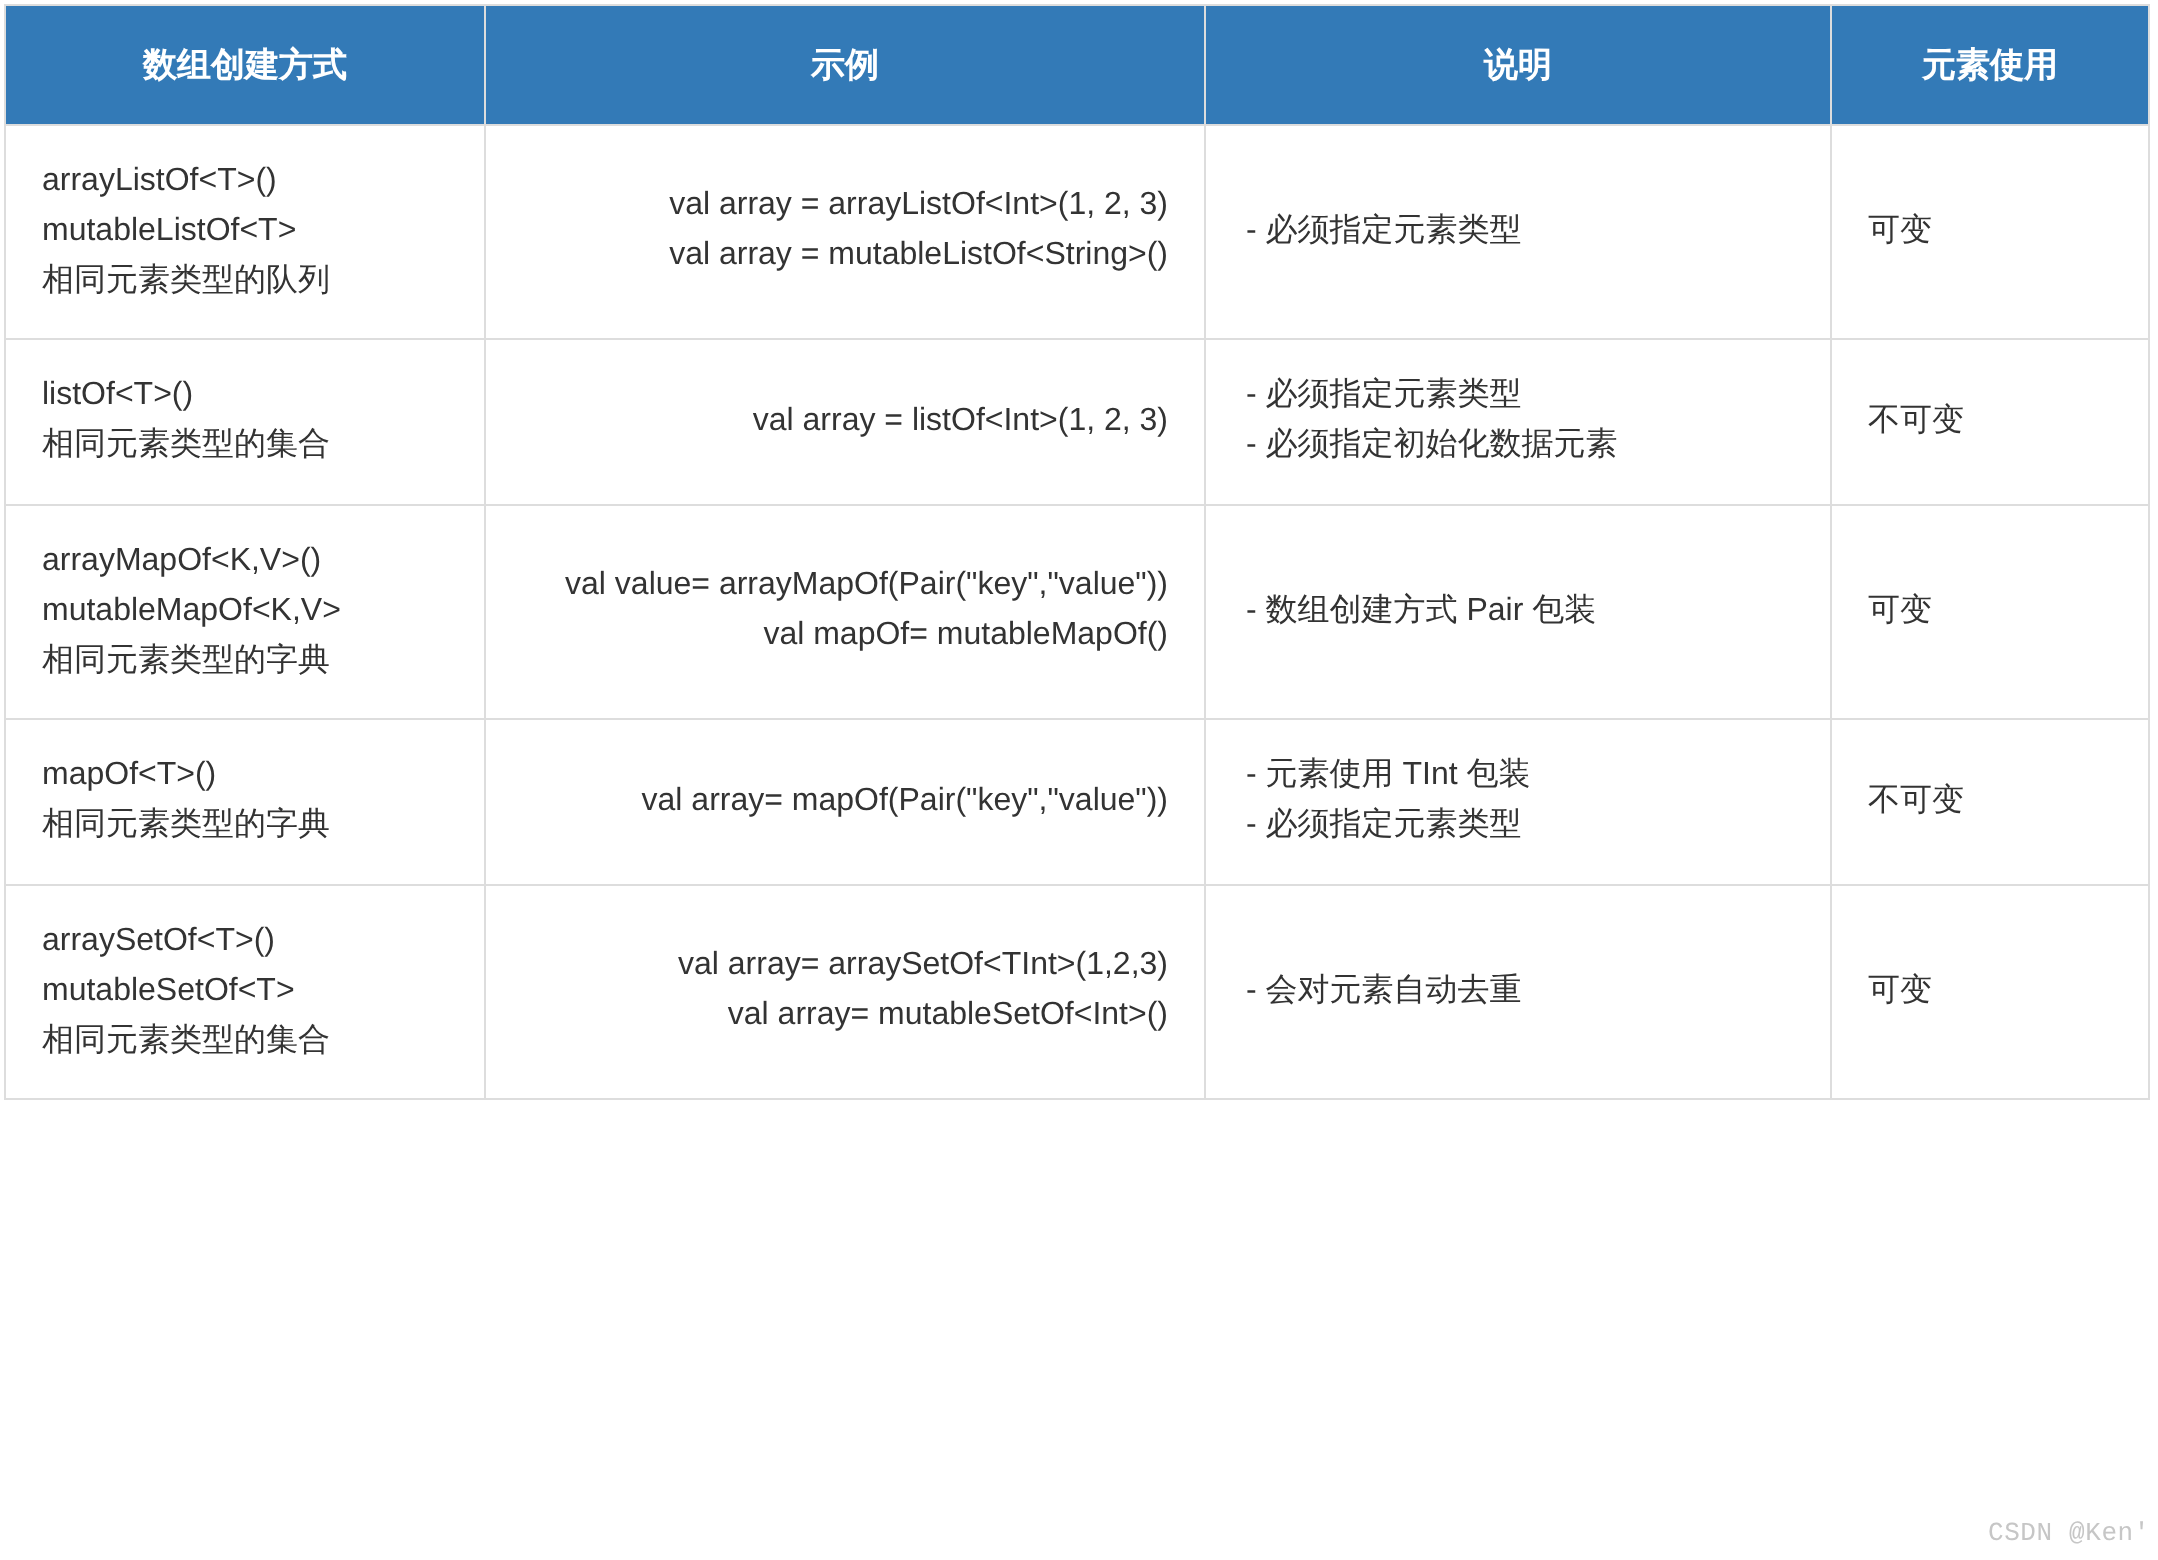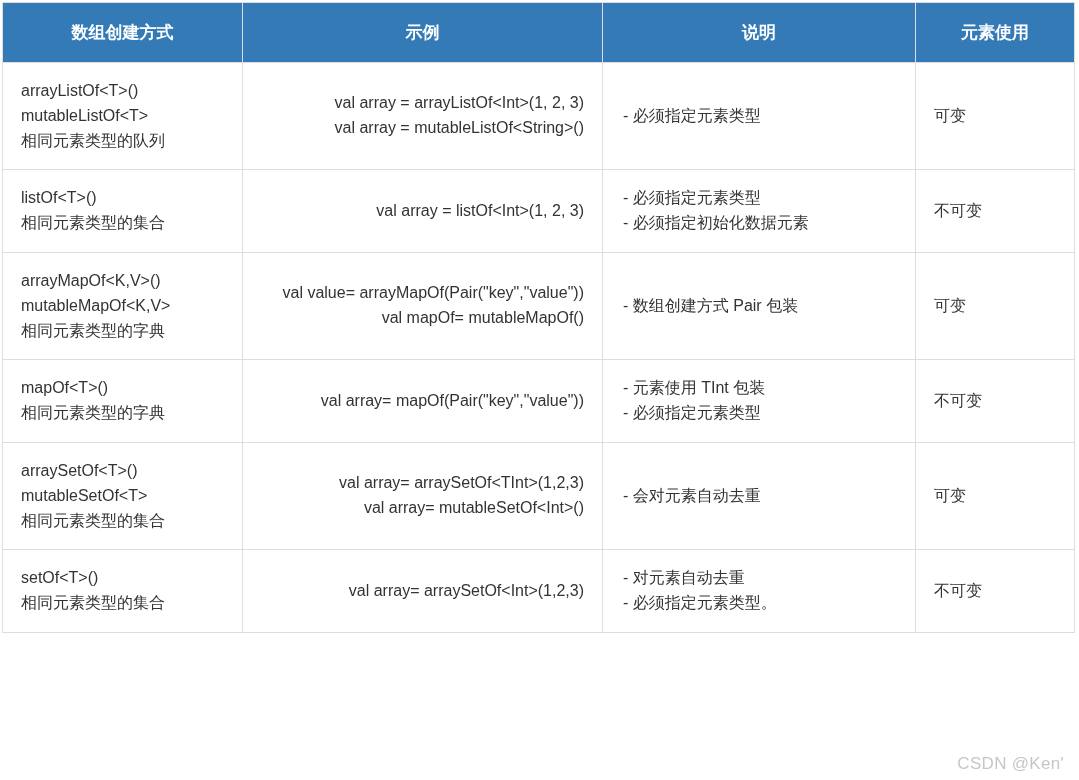--- a/index.html
+++ b/index.html
@@ -45,25 +45,25 @@
     }
     ul.desc-list {
       list-style: none;
       padding-left: 2px;
     }
     ul.desc-list li::before {
       content: "- ";
     }
     .watermark {
       position: absolute;
-      right: 15px;
+      right: 4px;
       bottom: 6px;
-      font-size: 17px;
+      font-size: 13px;
       color: #c6c6c6;
-      font-family: Liberation Sans, sans-serif;
+      font-family: Liberation Mono, monospace;
       letter-spacing: 0.3px;
     }
   </style>
 </head>
 <body>
 
 <table>
   <colgroup>
     <col class="col-1">
       <col class="col-2">
@@ -124,27 +124,16 @@
       <tr>
         <td><span>arraySetOf&lt;T&gt;()</span><br><span>mutableSetOf&lt;T&gt;</span><br><span>相同元素类型的集合</span></td>
         <td class="cell-example"><span>val array= arraySetOf&lt;TInt&gt;(1,2,3)</span><br><span>val array= mutableSetOf&lt;Int&gt;()</span></td>
         <td>
           <ul class="desc-list">
             <li>会对元素自动去重</li>
           </ul>
         </td>
         <td>可变</td>
       </tr>
-      <tr>
-        <td><span>setOf&lt;T&gt;()</span><br><span>相同元素类型的集合</span></td>
-        <td class="cell-example"><span>val array= arraySetOf&lt;Int&gt;(1,2,3)</span></td>
-        <td>
-          <ul class="desc-list">
-            <li>对元素自动去重</li>
-            <li>必须指定元素类型。</li>
-          </ul>
-        </td>
-        <td>不可变</td>
-      </tr>
     </tbody>
 </table>
 
 <div class="watermark">CSDN @Ken'</div>
 
 </body></html>

